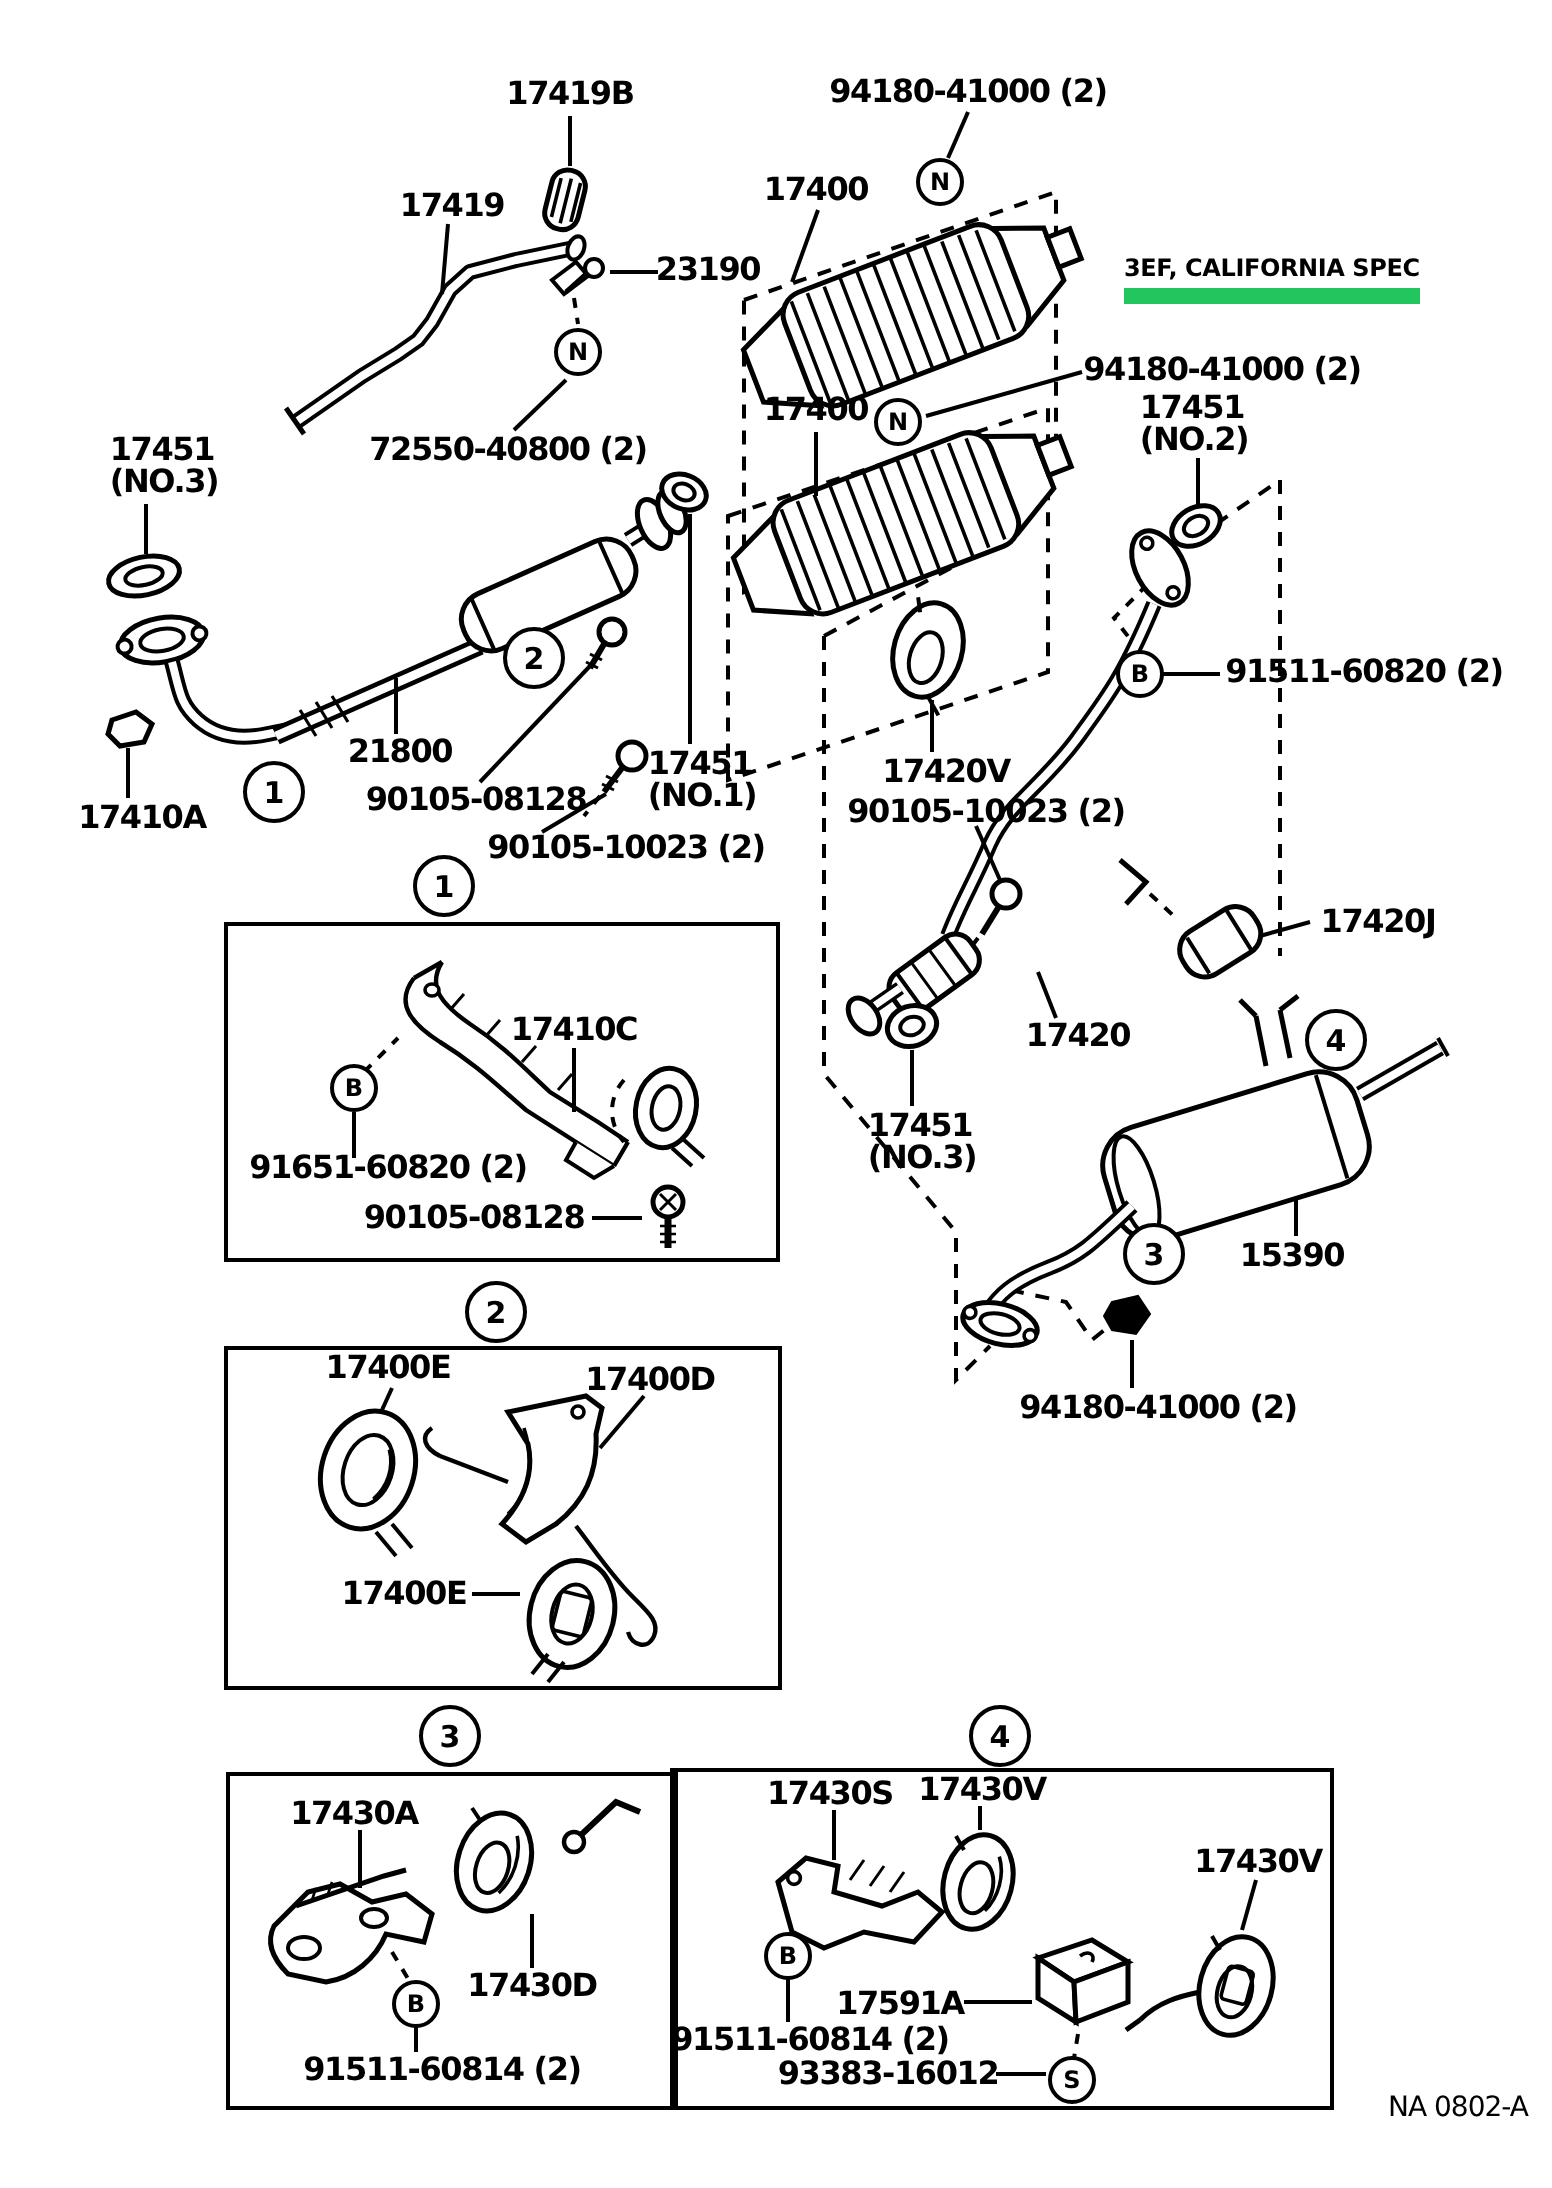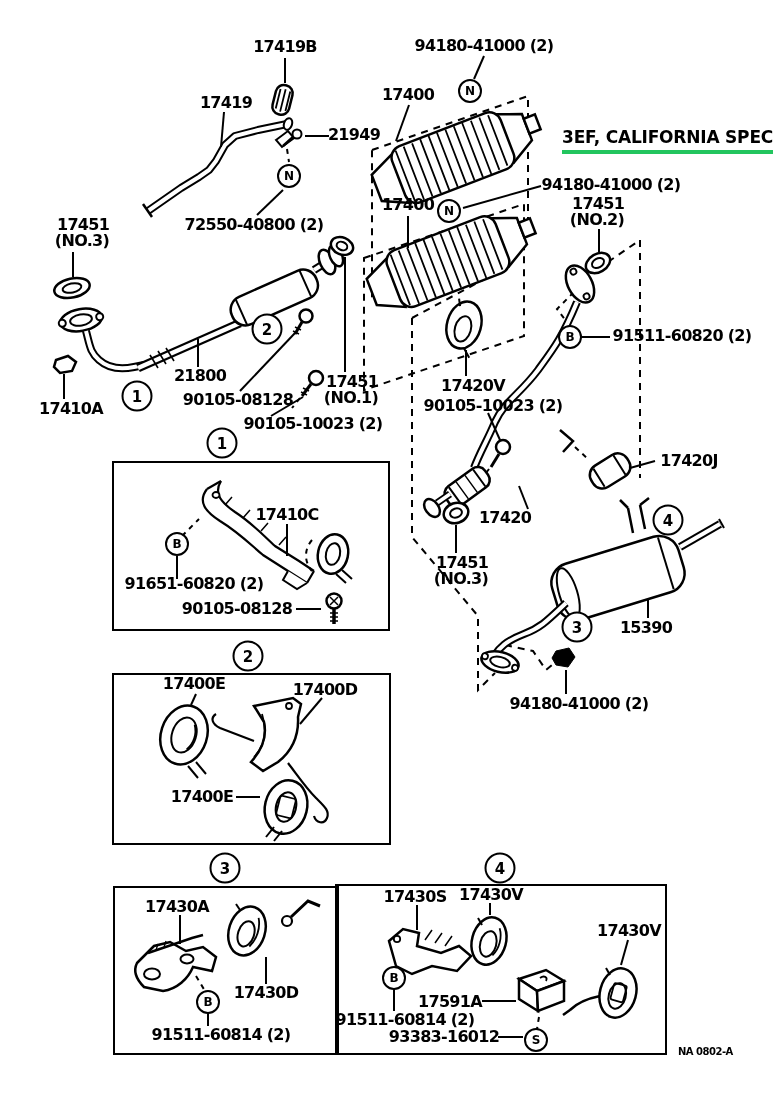--- a/index.html
+++ b/index.html
@@ -5,29 +5,29 @@
   html,body{margin:0;padding:0;background:#fff;}
   #stage{
     position:relative;width:776px;height:1094px;background:#fff;overflow:hidden;
     font-family:"DejaVu Sans",sans-serif;color:#000;
   }
   #art{position:absolute;left:0;top:0;z-index:1;}
   .inset{position:absolute;border:2.5px solid #000;z-index:2;}
   .lbl{
     position:absolute;z-index:3;transform:translateX(-50%);
     font-weight:700;font-size:16px;line-height:16px;letter-spacing:-0.7px;
-    white-space:nowrap;text-align:right;
+    white-space:nowrap;text-align:left;
   }
   .lbl .ln{display:block;}
   .spec{
-    position:absolute;z-index:3;font-weight:700;font-size:17px;letter-spacing:-0.2px;
-    border-bottom:4px solid #22c55e;padding-bottom:3px;white-space:nowrap;
+    position:absolute;z-index:3;font-weight:700;font-size:12px;letter-spacing:-0.2px;
+    border-bottom:8px solid #22c55e;padding-bottom:3px;white-space:nowrap;
   }
   .code{
-    position:absolute;z-index:3;font-weight:700;font-size:10px;letter-spacing:-0.5px;white-space:nowrap;
+    position:absolute;z-index:3;font-weight:400;font-size:14px;letter-spacing:-0.5px;white-space:nowrap;margin-left:16px;
   }
   .co{
     position:absolute;z-index:4;transform:translate(-50%,-50%);
     border:2.5px solid #000;border-radius:50%;background:#fff;
     display:flex;align-items:center;justify-content:center;font-weight:700;
   }
   .co.num{width:27px;height:27px;font-size:15px;}
   .co.ltr{width:20px;height:20px;font-size:12px;}
 </style>
 </head>
@@ -314,21 +314,21 @@
   </svg>
 
   <div class="inset" style="left:112px;top:461px;width:274px;height:166px"></div>
   <div class="inset" style="left:112px;top:673px;width:275px;height:168px"></div>
   <div class="inset" style="left:113px;top:886px;width:222px;height:165px"></div>
   <div class="inset" style="left:335px;top:884px;width:328px;height:167px"></div>
 
   <div class="lbl" style="left:285px;top:39px">17419B</div>
   <div class="lbl" style="left:484px;top:38px">94180-41000 (2)</div>
   <div class="lbl" style="left:226px;top:95px">17419</div>
-  <div class="lbl" style="left:354px;top:127px">21949</div>
+  <div class="lbl" style="left:354px;top:127px">23190</div>
   <div class="spec" style="left:562px;top:127px">3EF, CALIFORNIA SPEC</div>
   <div class="lbl" style="left:408px;top:87px">17400</div>
   <div class="lbl" style="left:611px;top:177px">94180-41000 (2)</div>
   <div class="lbl" style="left:408px;top:197px">17400</div>
   <div class="lbl" style="left:597px;top:196px">
     <span class="ln">17451</span>
     <span class="ln">(NO.2)</span>
   </div>
   <div class="lbl" style="left:82px;top:217px">
     <span class="ln">17451</span>
@@ -340,21 +340,21 @@
   <div class="lbl" style="left:238px;top:392px">90105-08128</div>
   <div class="lbl" style="left:351px;top:374px">
     <span class="ln">17451</span>
     <span class="ln">(NO.1)</span>
   </div>
   <div class="lbl" style="left:313px;top:416px">90105-10023 (2)</div>
   <div class="lbl" style="left:473px;top:378px">17420V</div>
   <div class="lbl" style="left:493px;top:398px">90105-10023 (2)</div>
   <div class="lbl" style="left:682px;top:328px">91511-60820 (2)</div>
   <div class="lbl" style="left:689px;top:453px">17420J</div>
-  <div class="lbl" style="left:505px;top:510px">17420</div>
+  <div class="lbl" style="left:539px;top:510px">17420</div>
   <div class="lbl" style="left:461px;top:555px">
     <span class="ln">17451</span>
     <span class="ln">(NO.3)</span>
   </div>
   <div class="lbl" style="left:646px;top:620px">15390</div>
   <div class="lbl" style="left:579px;top:696px">94180-41000 (2)</div>
 
   <div class="lbl" style="left:287px;top:507px">17410C</div>
   <div class="lbl" style="left:194px;top:576px">91651-60820 (2)</div>
   <div class="lbl" style="left:237px;top:601px">90105-08128</div>

